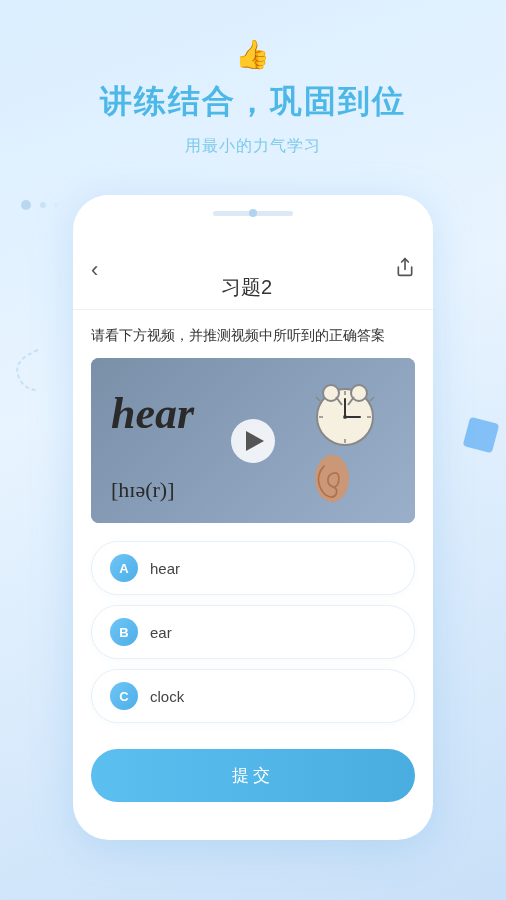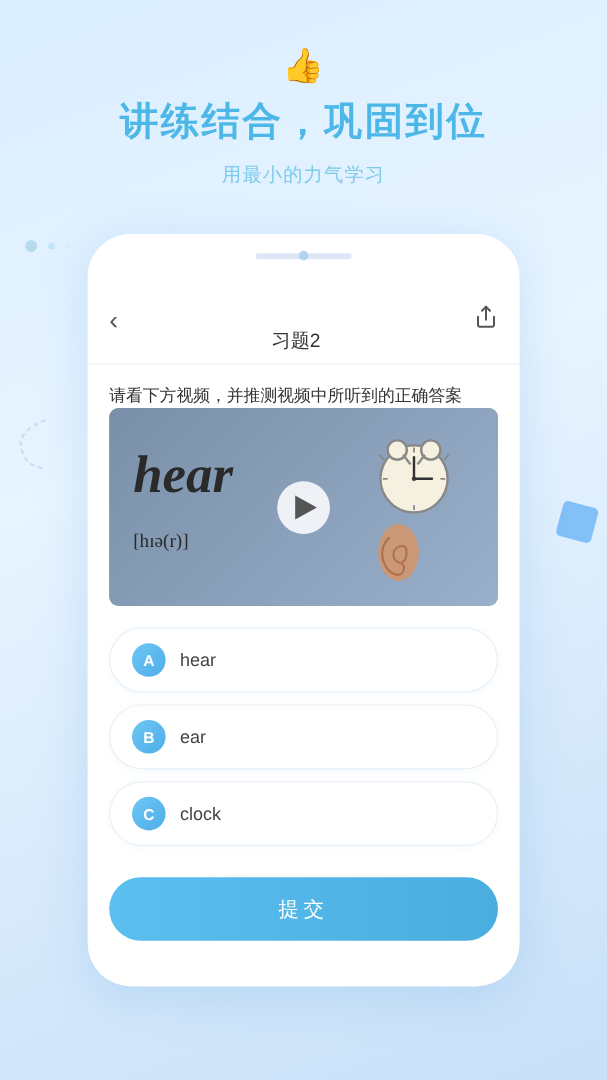--- a/index.html
+++ b/index.html
@@ -118,42 +118,42 @@
       border-bottom: 1px solid #f0f0f0;
     }
 
     .nav-back {
       font-size: 22px;
       color: #555;
       cursor: pointer;
     }
 
     .nav-title {
-      font-size: 16px;
+      font-size: 20px;
       color: #333;
       font-weight: 500;
       margin-top: 36px;
     }
 
     .nav-share {
       font-size: 18px;
       color: #555;
       cursor: pointer;
     }
 
     
     .content-area {
       padding: 14px 18px 0;
     }
 
     .question-text {
       font-size: 14px;
       color: #333;
       line-height: 1.6;
-      margin-bottom: 0;
+      margin-bottom: 12px;
     }
 
     
     .video-container {
       width: 100%;
       height: 165px;
       border-radius: 8px;
       overflow: hidden;
       position: relative;
       margin-bottom: 18px;
@@ -178,22 +178,22 @@
       font-size: 44px;
       font-weight: 700;
       font-style: italic;
       color: #2a2a2a;
       font-family: Georgia, serif;
     }
 
     .video-phonetic {
       position: absolute;
       left: 20px;
-      bottom: 44px;
-      font-size: 16px;
+      bottom: 20px;
+      font-size: 22px;
       color: #2a2a2a;
       font-family: Georgia, serif;
     }
 
     
     .clock-svg {
       position: absolute;
       right: 30px;
       top: 15px;
       width: 80px;

